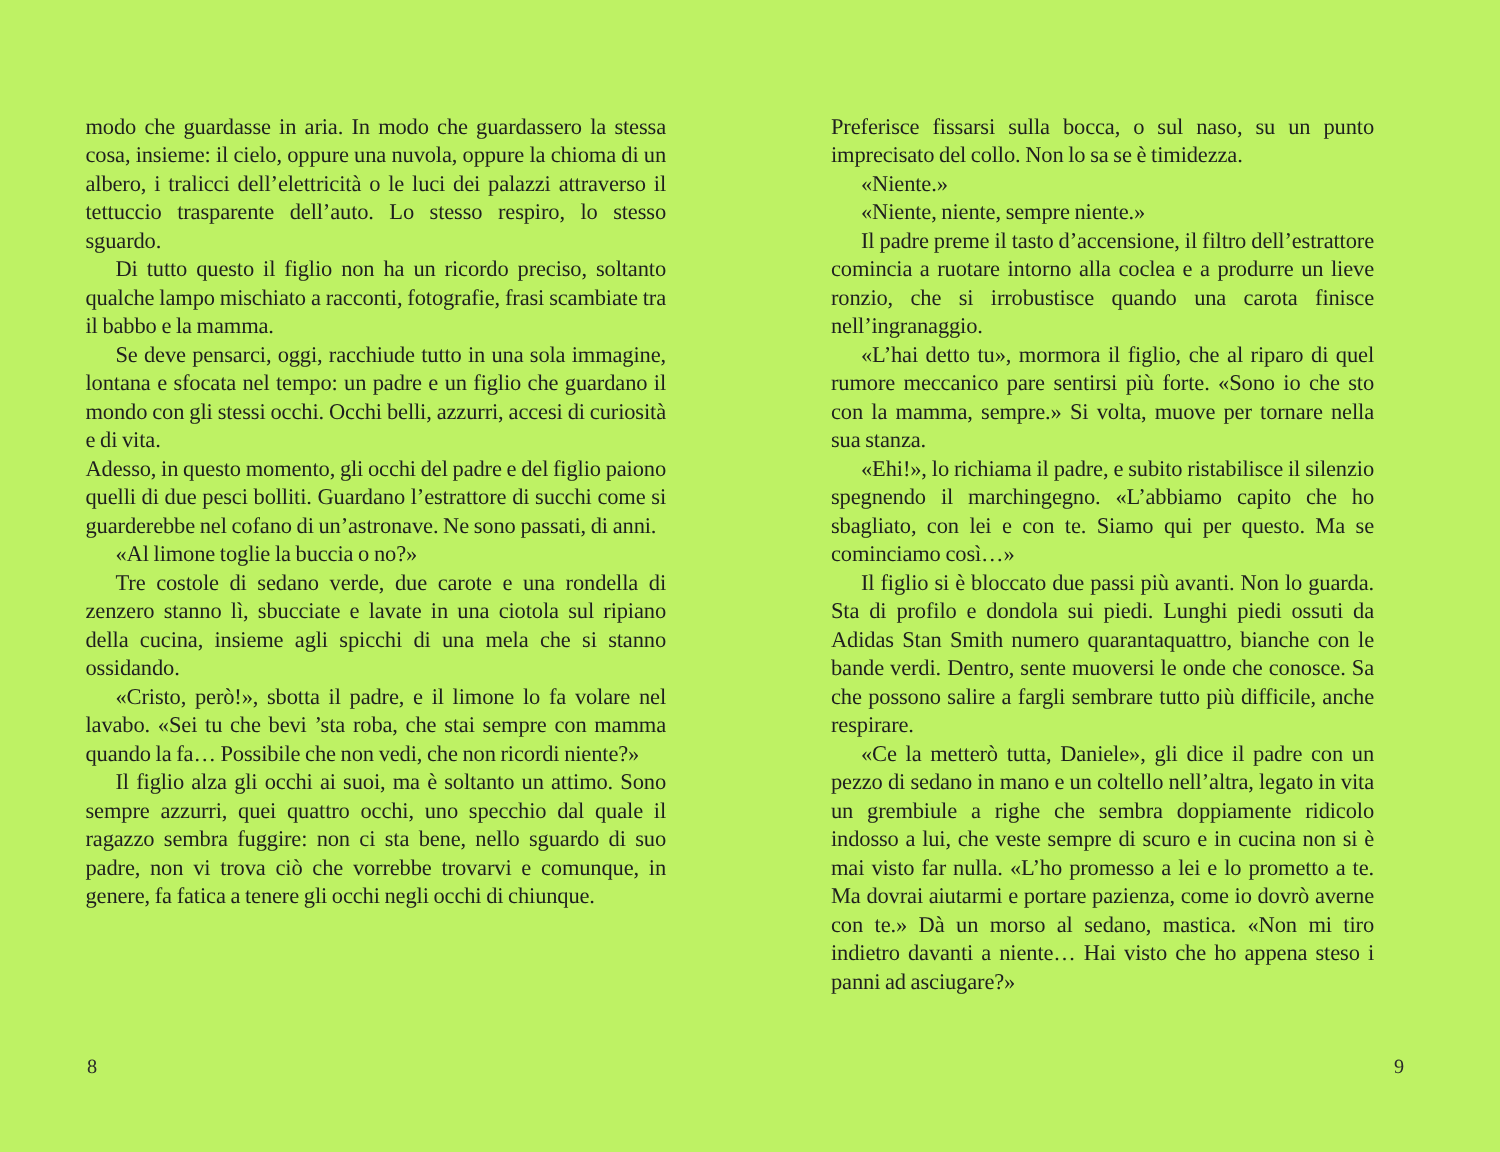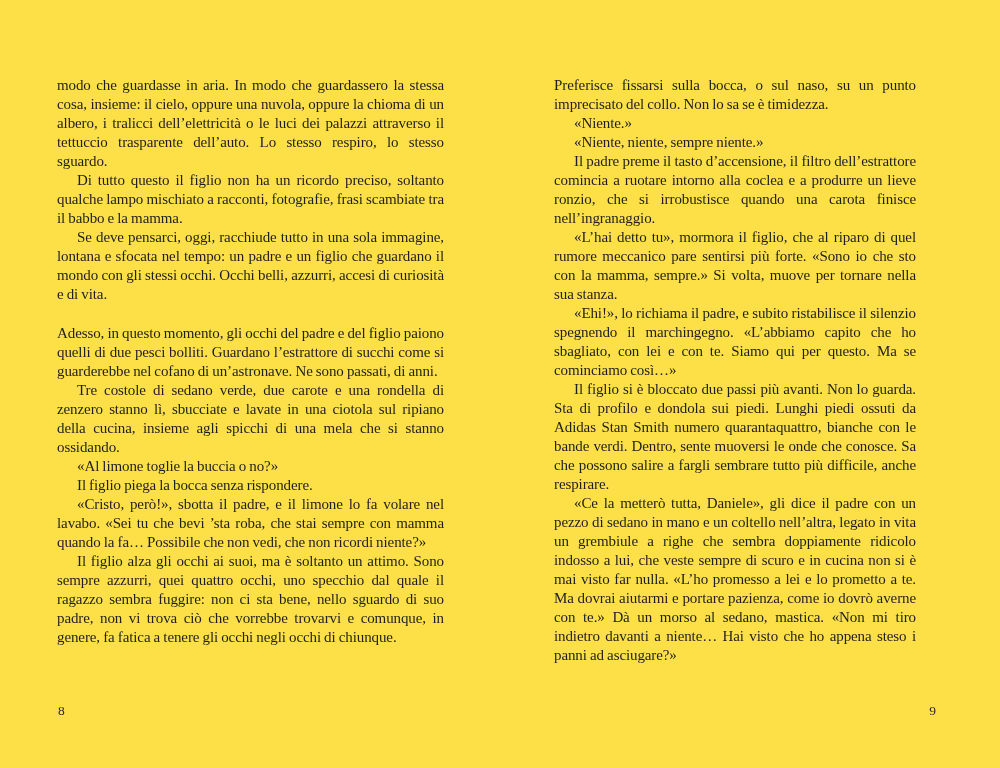--- a/index.html
+++ b/index.html
@@ -9,21 +9,21 @@
     height: 768px;
     background: #ffffff;
     overflow: hidden;
     font-family: "Liberation Serif", "DejaVu Serif", serif;
     color: #1f1f1f;
   }
   .spread {
     position: relative;
     width: 1000px;
     height: 768px;
-    background: #fde047;
+    background: #bef264;
   }
   .page-text {
     position: absolute;
     text-align: justify;
     font-size: 15px;
     line-height: 19px;
     letter-spacing: -0.1px;
     word-spacing: -0.5px;
     hyphens: auto;
     -webkit-hyphens: auto;
@@ -31,21 +31,20 @@
   .page-text p {
     margin: 0;
     padding: 0;
     text-indent: 20px;
   }
   .page-text p.flush {
     text-indent: 0;
   }
   .page-text p.section-start {
     text-indent: 0;
-    margin-top: 20px;
   }
   #left-page-text {
     left: 57px;
     top: 76px;
     width: 387px;
   }
   #right-page-text {
     left: 554px;
     top: 76px;
     width: 362px;
@@ -69,23 +68,22 @@
 <body>
 
 <div class="spread">
 
   <div class="page">
     <div class="page-text" id="left-page-text">
       <p class="flush">modo che guardasse in aria. In modo che guardassero la stessa cosa, insieme: il cielo, oppure una nuvola, oppure la chioma di un albero, i tralicci dell’elettricità o le luci dei palazzi attraverso il tettuccio trasparente dell’auto. Lo stesso respiro, lo stesso sguardo.</p>
       <p>Di tutto questo il figlio non ha un ricordo preciso, soltanto qualche lampo mischiato a racconti, fotografie, frasi scambiate tra il babbo e la mamma.</p>
       <p>Se deve pensarci, oggi, racchiude tutto in una sola immagine, lontana e sfocata nel tempo: un padre e un figlio che guardano il mondo con gli stessi occhi. Occhi belli, azzurri, accesi di curiosità e di vita.</p>
       <p class="section-start">Adesso, in questo momento, gli occhi del padre e del figlio paiono quelli di due pesci bolliti. Guardano l’estrattore di succhi come si guarderebbe nel cofano di un’astronave. Ne sono passati, di anni.</p>
+      <p>«Al limone toglie la buccia o no?»</p>
       <p>Tre costole di sedano verde, due carote e una rondella di zenzero stanno lì, sbucciate e lavate in una ciotola sul ripiano della cucina, insieme agli spicchi di una mela che si stanno ossidando.</p>
-      <p>«Al limone toglie la buccia o no?»</p>
-      <p>Il figlio piega la bocca senza rispondere.</p>
       <p>«Cristo, però!», sbotta il padre, e il limone lo fa volare nel lavabo. «Sei tu che bevi ’sta roba, che stai sempre con mamma quando la fa… Possibile che non vedi, che non ricordi niente?»</p>
       <p>Il figlio alza gli occhi ai suoi, ma è soltanto un attimo. Sono sempre azzurri, quei quattro occhi, uno specchio dal quale il ragazzo sembra fuggire: non ci sta bene, nello sguardo di suo padre, non vi trova ciò che vorrebbe trovarvi e comunque, in genere, fa fatica a tenere gli occhi negli occhi di chiunque.</p>
     </div>
     <div class="page-number" id="left-page-number">8</div>
   </div>
 
   <div class="page">
     <div class="page-text" id="right-page-text">
       <p class="flush">Preferisce fissarsi sulla bocca, o sul naso, su un punto imprecisato del collo. Non lo sa se è timidezza.</p>
       <p>«Niente.»</p>

